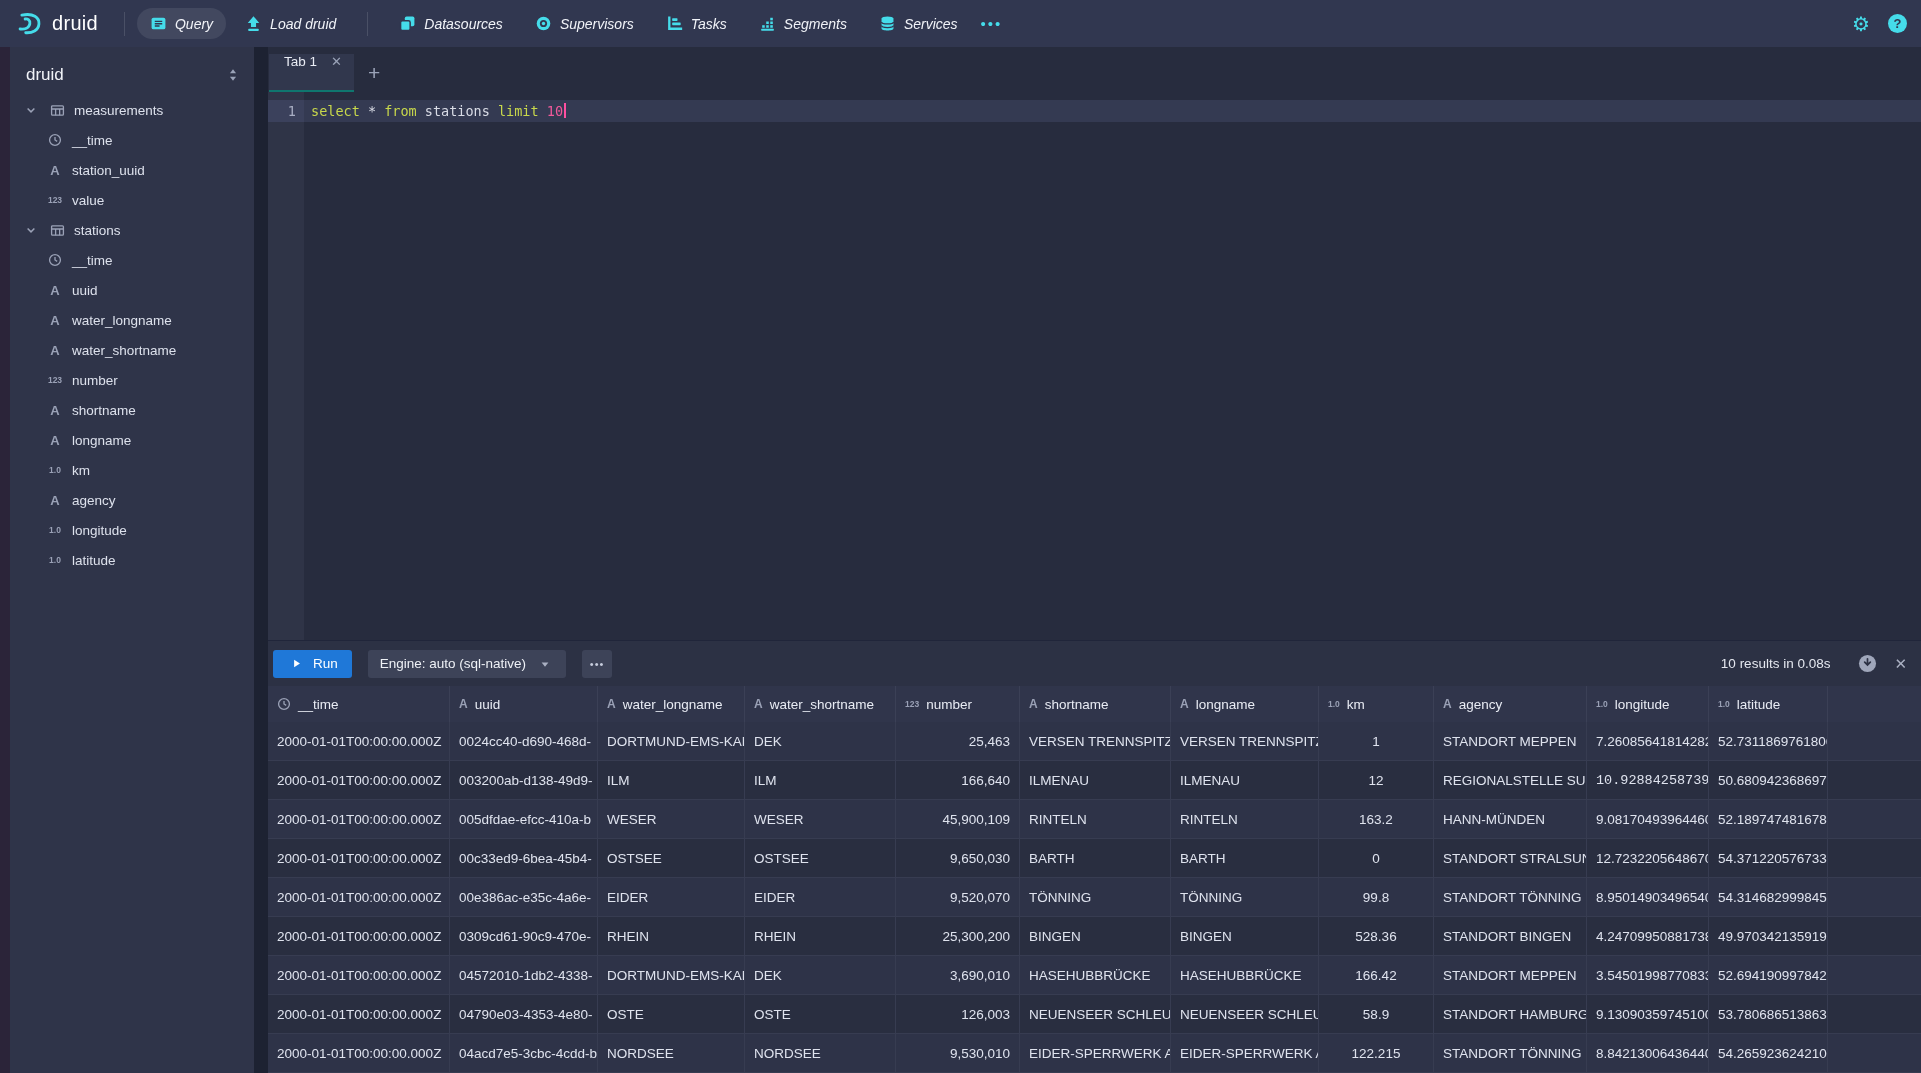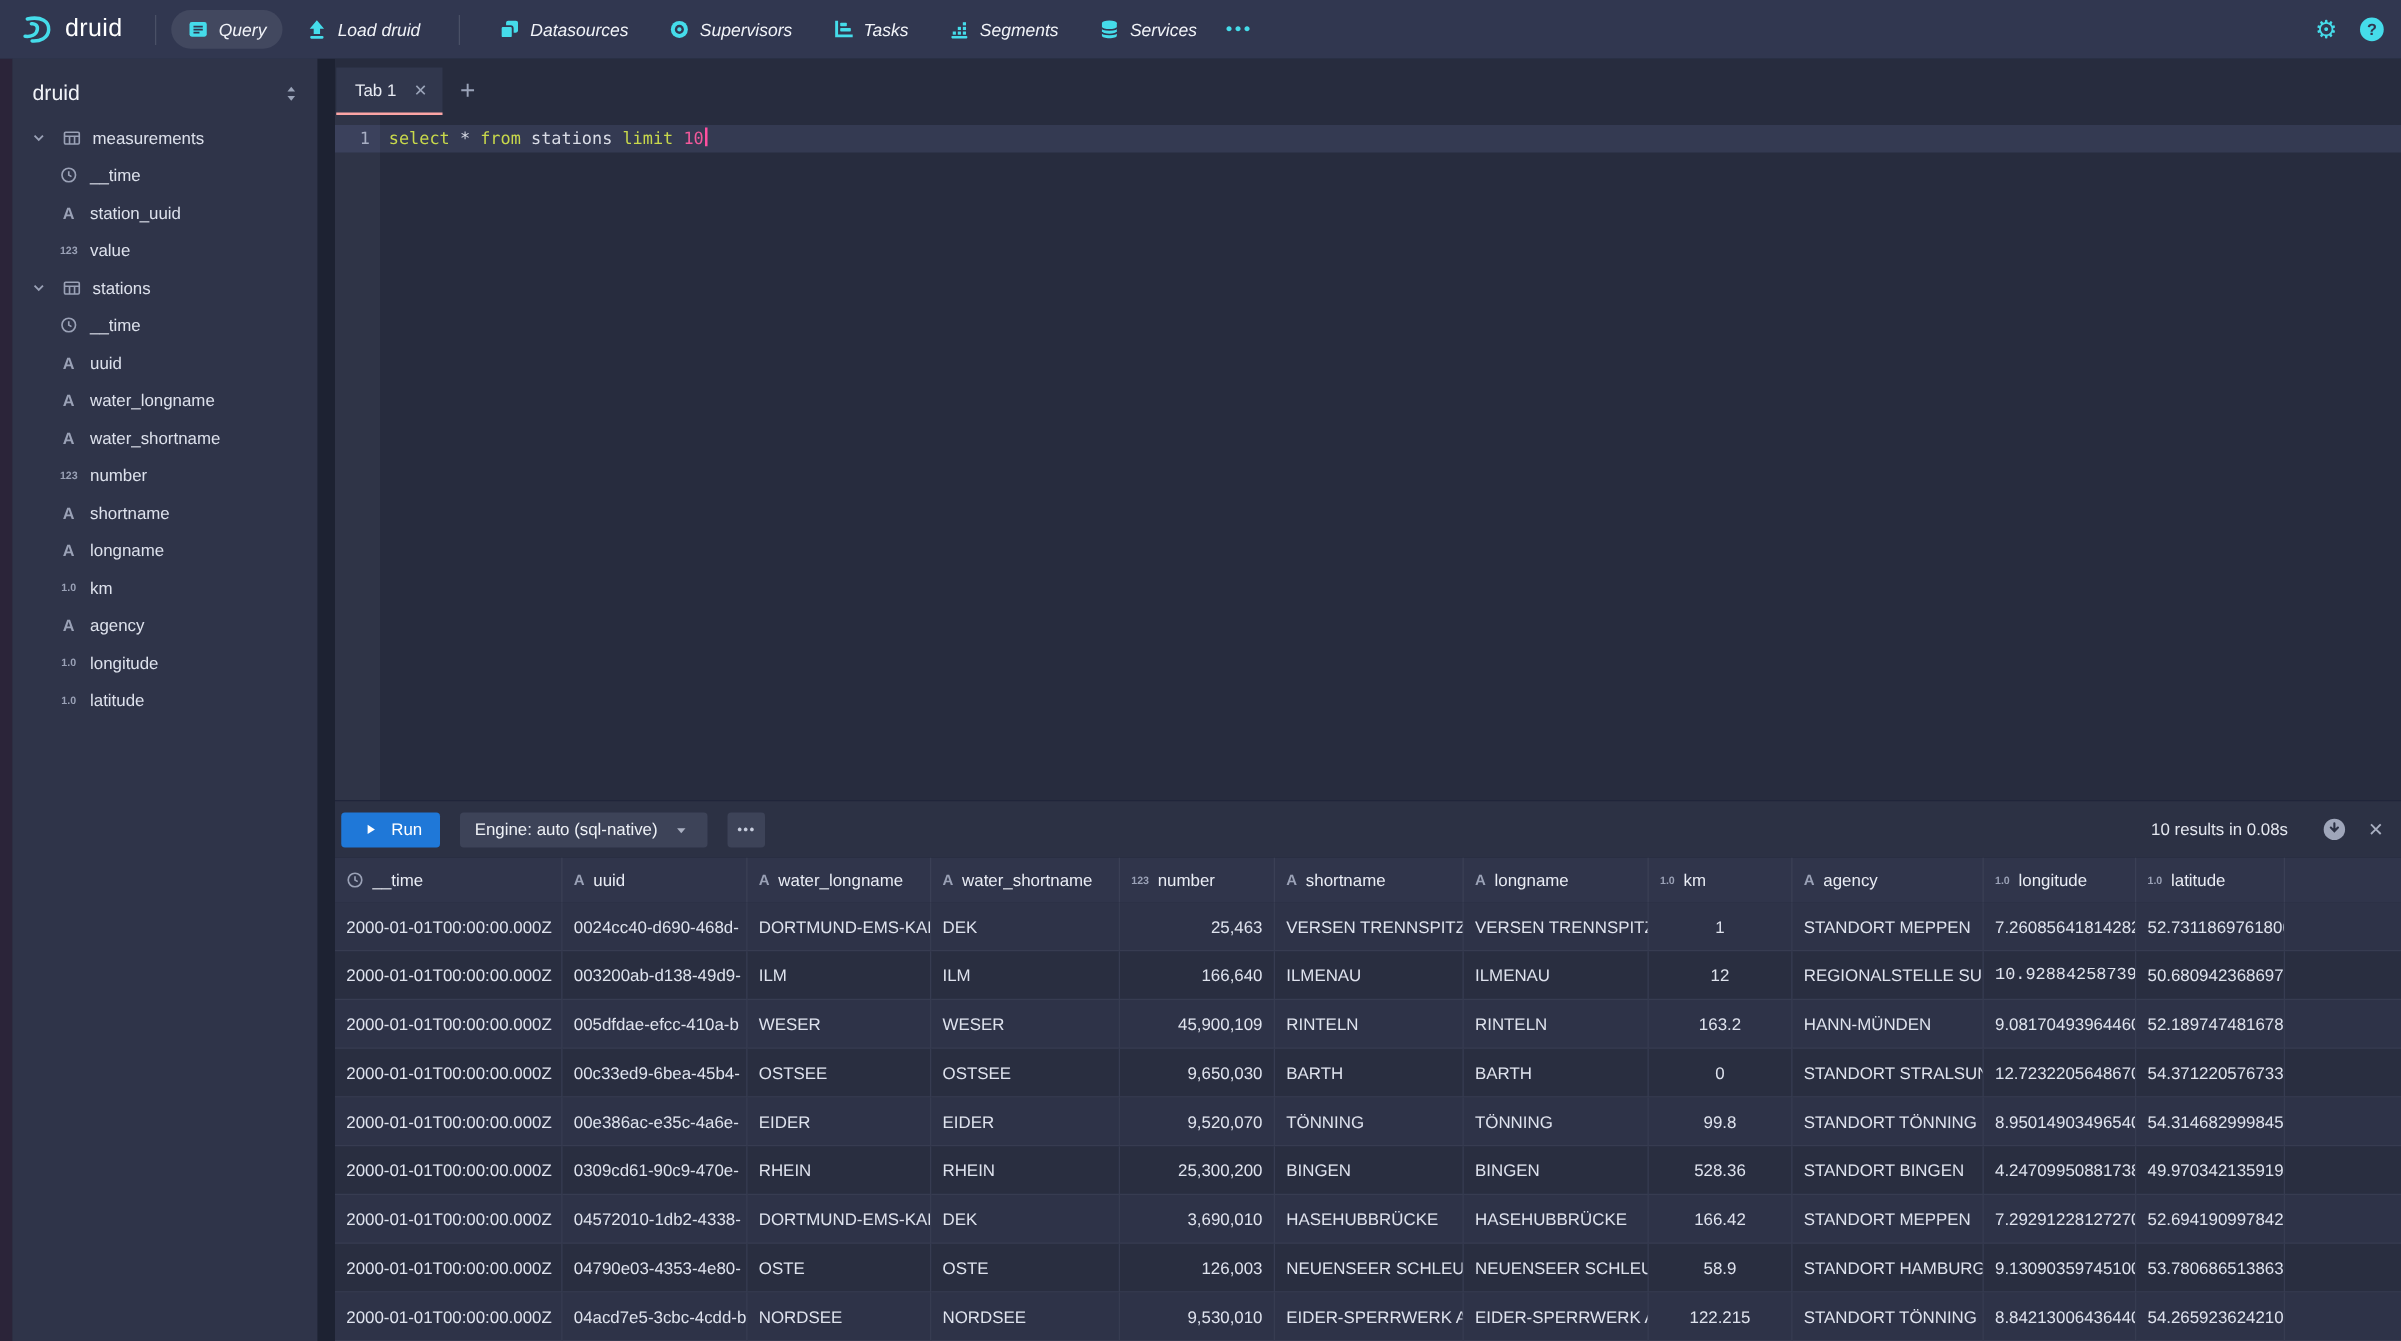--- a/index.html
+++ b/index.html
@@ -34,22 +34,22 @@
   .tree-row.table-row { padding-left:12px; }
   .tree-row.leaf-row { padding-left:36px; }
   .t-icon { width:18px; display:flex; align-items:center; justify-content:center; color:#9aa1b6; flex:none; }
   .txt-icon { color:#9aa1b6; font-weight:bold; }
   .splitter { width:14px; background:#1d2232; }
 
   .main { flex:1; display:flex; flex-direction:column; background:#272c3e; min-width:0; }
 
   
   .tab-bar { height:45px; display:flex; align-items:flex-end; background:#272c3e; }
-  .tab { height:38px; margin-left:1px; background:#31374d; border-bottom:2px solid #fca5a5;
-         display:flex; align-items:center; gap:14px; padding:0 12px 0 15px; color:#e9ecf4; font-size:13.5px; cursor:pointer; }
+  .tab { height:38px; margin-left:1px; background:#31374d; border-bottom:2px solid #0f766e;
+         display:flex; align-items:flex-start; gap:14px; padding:0 12px 0 15px; color:#e9ecf4; font-size:13.5px; cursor:pointer; }
   .tab-close { color:#9aa3b8; font-size:13px; cursor:pointer; }
   .tab-add { color:#9aa3b8; font-size:21px; margin-left:14px; height:38px; display:flex; align-items:center; cursor:pointer; }
 
   
   .editor { flex:1; position:relative; font-family:"DejaVu Sans Mono", monospace; font-size:13.5px; background:#272c3e; }
   .gutter-col { position:absolute; left:0; top:0; bottom:0; width:36px; background:#2f3447; }
   .code-line { position:absolute; left:0; top:8px; right:0; height:22px; display:flex; }
   .line-no { width:36px; background:#3b415c; color:#a8aec3; text-align:right; padding-right:8px; line-height:22px; flex:none; }
   .line-body { flex:1; background:#343a52; line-height:22px; padding-left:7px; white-space:pre; }
   .tok-kw { color:#c8d84b; }
@@ -482,21 +482,21 @@
           <div class="tr odd">
             <div class="td" style="width: 182px;">2000-01-01T00:00:00.000Z</div>
             <div class="td" style="width: 148px;">04572010-1db2-4338-</div>
             <div class="td" style="width: 147px;">DORTMUND-EMS-KANAL</div>
             <div class="td" style="width: 151px;">DEK</div>
             <div class="td right" style="width: 124px;">3,690,010</div>
             <div class="td" style="width: 151px;">HASEHUBBRÜCKE</div>
             <div class="td" style="width: 148px;">HASEHUBBRÜCKE</div>
             <div class="td center" style="width: 115px;">166.42</div>
             <div class="td" style="width: 153px;">STANDORT MEPPEN</div>
-            <div class="td" style="width: 122px;">7.29291228127270</div>
+            <div class="td" style="width: 122px;">3.54501998770833</div>
             <div class="td" style="width: 119px;">52.6941909978425</div>
             <div class="td filler"></div>
           </div>
           <div class="tr even">
             <div class="td" style="width: 182px;">2000-01-01T00:00:00.000Z</div>
             <div class="td" style="width: 148px;">04790e03-4353-4e80-</div>
             <div class="td" style="width: 147px;">OSTE</div>
             <div class="td" style="width: 151px;">OSTE</div>
             <div class="td right" style="width: 124px;">126,003</div>
             <div class="td" style="width: 151px;">NEUENSEER SCHLEUSE</div>

